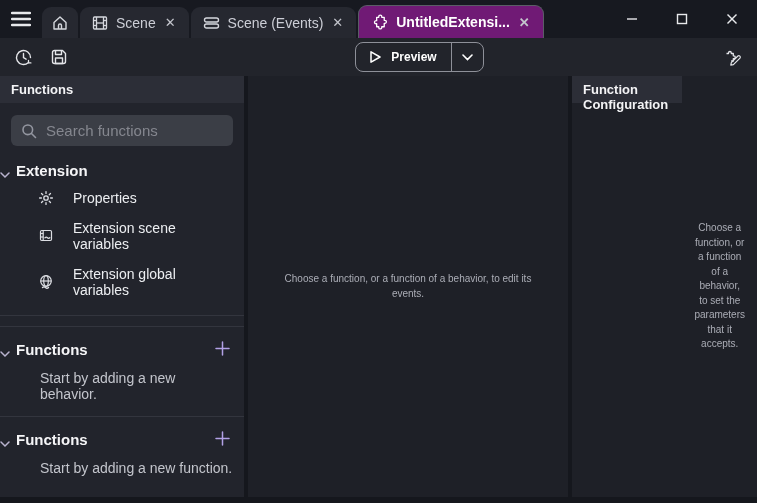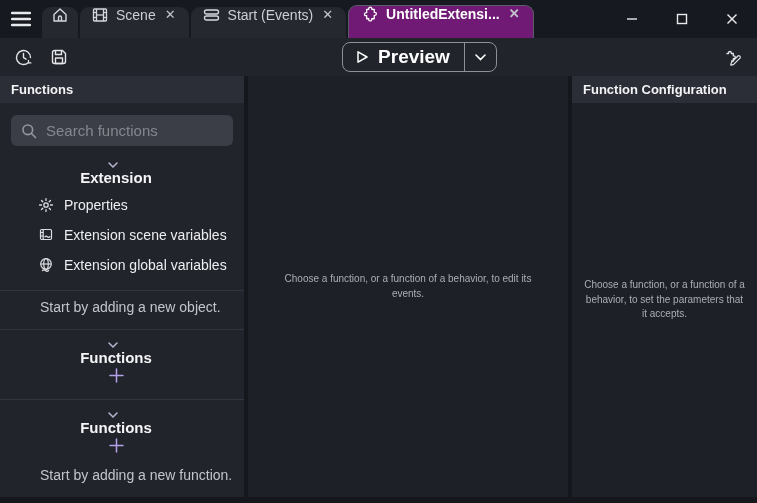--- a/index.html
+++ b/index.html
@@ -18,21 +18,21 @@
     display:flex; align-items:flex-end; position:relative;
   }
   .hamburger {
     width:42px; height:38px; display:flex; align-items:center; justify-content:center;
     color:#e8e9ec; cursor:pointer;
   }
   .tabs { display:flex; align-items:flex-end; height:38px; }
   .tab {
     height:31px; background:#262830; color:#ccced6;
     border-radius:9px 9px 0 0;
-    display:flex; align-items:flex-start; gap:8px;
+    display:flex; align-items:center; gap:8px;
     padding:0 12px; margin-right:2px; font-size:14px;
     cursor:pointer; white-space:nowrap;
   }
   .tab.home { width:36px; justify-content:center; padding:0; }
   .tab.active {
     background:#701a75; color:#ffffff;
     border:1px solid #5a5d66; border-bottom:none;
     font-weight:bold; height:33px;
   }
   .tab .close {
@@ -64,21 +64,21 @@
     display:flex; align-items:center; justify-content:center; gap:16px;
   }
   .preview-btn {
     display:flex; align-items:center; height:30px;
     border:1px solid #8e9099; border-radius:8px; color:#ffffff;
     overflow:hidden; cursor:pointer; background:transparent;
   }
   .preview-main {
     display:flex; align-items:center; gap:9px; padding:0 14px 0 12px; height:100%;
   }
-  .preview-main span { font-size:19px; font-weight:bold; }
+  .preview-main span { font-size:12px; font-weight:bold; }
   .preview-caret {
     width:32px; height:100%; display:flex; align-items:center; justify-content:center;
     border-left:1px solid #8e9099;
   }
   .share-btn {
     display:flex; align-items:center; gap:9px; height:30px; padding:0 16px;
     background:#5c30d9; border-radius:8px; color:#ffffff; cursor:pointer;
   }
   .share-btn span { font-size:13.5px; font-weight:bold; }
   .tool-right { position:absolute; right:10px; top:4px; }
@@ -88,21 +88,21 @@
     position:absolute; top:76px; left:0; right:0; bottom:6px;
     display:flex; gap:4px; background:#15171d;
   }
   .panel-header {
     background:#2c2e37; color:#f3f3f5;
     font-size:13px; font-weight:bold;
     padding:6px 11px; height:27px;
   }
   .left-panel { width:244px; background:#22242c; display:flex; flex-direction:column; }
   .center-panel { flex:1; background:#1e2027; display:flex; align-items:center; justify-content:center; }
-  .right-panel { width:185px; background:#1e2027; display:flex; flex-direction:column;justify-content:center; }
+  .right-panel { width:185px; background:#1e2027; display:flex; flex-direction:row;justify-content:center; }
   .right-body { flex:1; display:flex; align-items:center; justify-content:center; padding:0 12px; }
 
   .placeholder-text {
     color:#abadb6; font-size:10px; text-align:center; line-height:1.45;
   }
   .center-panel .placeholder-text { max-width:270px; }
 
   
   .search-wrap { padding:12px 11px 4px 11px; }
   .search-box {
@@ -113,27 +113,27 @@
     background:transparent; border:none; outline:none;
     color:#c4b5fd; font-size:15px; width:100%;
     font-family:"Liberation Sans", sans-serif;
   }
   .search-box input::placeholder { color:#85878f; }
   .search-icon { color:#9396a0; }
 
   .section { border-bottom:1px solid #33353e; padding-bottom:10px; }
   .section:last-child { border-bottom:none; }
   .section-header {
-    display:flex; align-items:center; padding:12px 12px 4px 0; cursor:pointer;flex-direction:column;
+    display:flex; align-items:flex-end; padding:12px 12px 4px 0; cursor:pointer;
   }
   .caret { color:#b9b3cf; margin-right:6px; display:flex; }
   .section-title { font-size:15px; font-weight:bold; color:#f5f5f7; flex:1; }
   .plus-btn { color:#b2a1e6; cursor:pointer; padding:2px; }
   .tree-item {
-    display:flex; align-items:center; gap:10px;
+    display:flex; align-items:center; gap:19px;
     padding:7px 10px 7px 38px; font-size:14px; color:#eceef1; cursor:pointer;
   }
   .tree-item .item-icon { color:#dcdee3; }
   .empty-hint {
     color:#c3c5cc; font-size:14px; padding:8px 10px 4px 40px;
   }
 
   .bottom-strip {
     position:absolute; left:0; right:0; bottom:0; height:6px; background:#15171d;
   }
@@ -181,21 +181,21 @@
       <span class="close">✕</span>
     </div>
 
     <div class="tab">
       <span class="tab-icon">
         <svg width="17" height="16" viewBox="0 0 17 16" fill="none" stroke="currentColor" stroke-width="1.4">
             <rect x="1.5" y="3" width="14" height="4" rx="2"></rect>
             <rect x="1.5" y="9" width="14" height="4" rx="2"></rect>
           </svg>
       </span>
-      <span>Start (Events)</span>
+      <span>Scene (Events)</span>
       <span class="close">✕</span>
     </div>
 
     <div class="tab active">
       <span class="tab-icon">
         <svg width="17" height="17" viewBox="0 0 18 18" fill="none" stroke="currentColor" stroke-width="1.4" stroke-linejoin="round">
             <path d="M6 3.5h2.2v-.7a1.6 1.6 0 0 1 3.2 0v.7H14v3.2h.7a1.6 1.6 0 0 1 0 3.2H14v3.6h-2.6v.7a1.6 1.6 0 0 1-3.2 0v-.7H6v-3.2h-.7a1.6 1.6 0 0 1 0-3.2H6z"></path>
           </svg>
       </span>
       <span>UntitledExtensi...</span>
@@ -340,38 +340,38 @@
               <ellipse cx="8" cy="7" rx="2.3" ry="5.3"></ellipse>
               <line x1="2.7" y1="7" x2="13.3" y2="7"></line>
               <path d="M4.5 13.6c1-1 2-1 3 0s2 1 3 0" stroke-linecap="round" stroke-width="1.4"></path>
             </svg>
         </span>
         <span>Extension global variables</span>
       </div>
     </div>
 
     <div class="section">
-      <div class="empty-hint">Start by adding a new object.</div>
     </div>
 
     <div class="section">
       <div class="section-header">
         <span class="caret">
           <svg width="10" height="7" viewBox="0 0 10 7" fill="none" stroke="currentColor" stroke-width="1.5" stroke-linecap="round">
               <path d="M1 1l4 4 4-4"></path>
             </svg>
         </span>
         <span class="section-title">Functions</span>
         <span class="plus-btn">
           <svg width="15" height="15" viewBox="0 0 15 15" stroke="currentColor" stroke-width="1.5" stroke-linecap="round">
               <line x1="7.5" y1="1" x2="7.5" y2="14"></line>
               <line x1="1" y1="7.5" x2="14" y2="7.5"></line>
             </svg>
         </span>
       </div>
+      <div class="empty-hint">Start by adding a new behavior.</div>
     </div>
 
     <div class="section">
       <div class="section-header">
         <span class="caret">
           <svg width="10" height="7" viewBox="0 0 10 7" fill="none" stroke="currentColor" stroke-width="1.5" stroke-linecap="round">
               <path d="M1 1l4 4 4-4"></path>
             </svg>
         </span>
         <span class="section-title">Functions</span>

